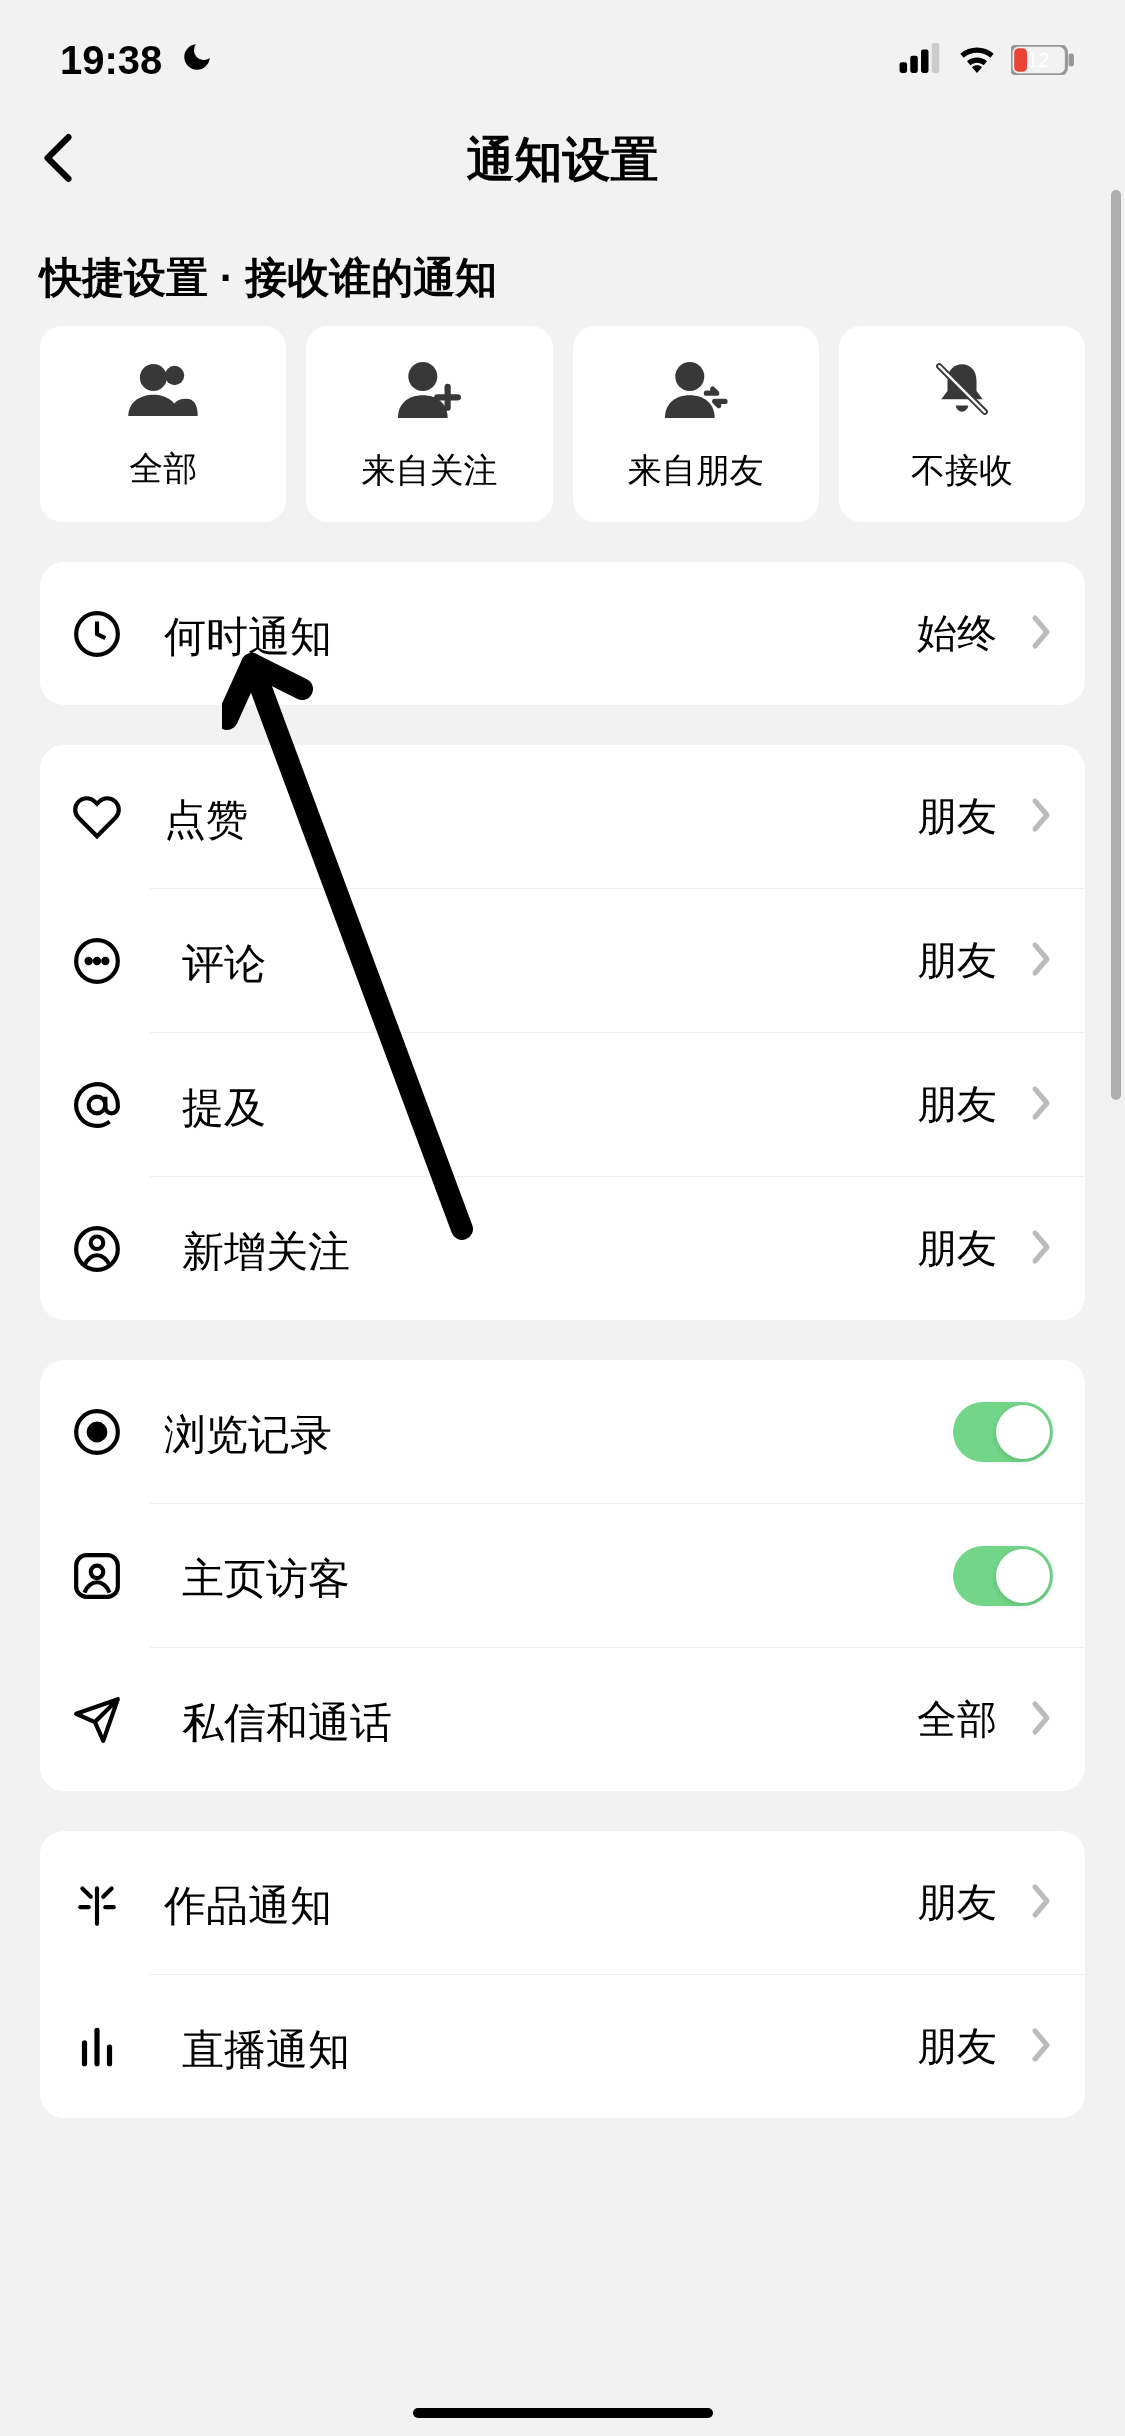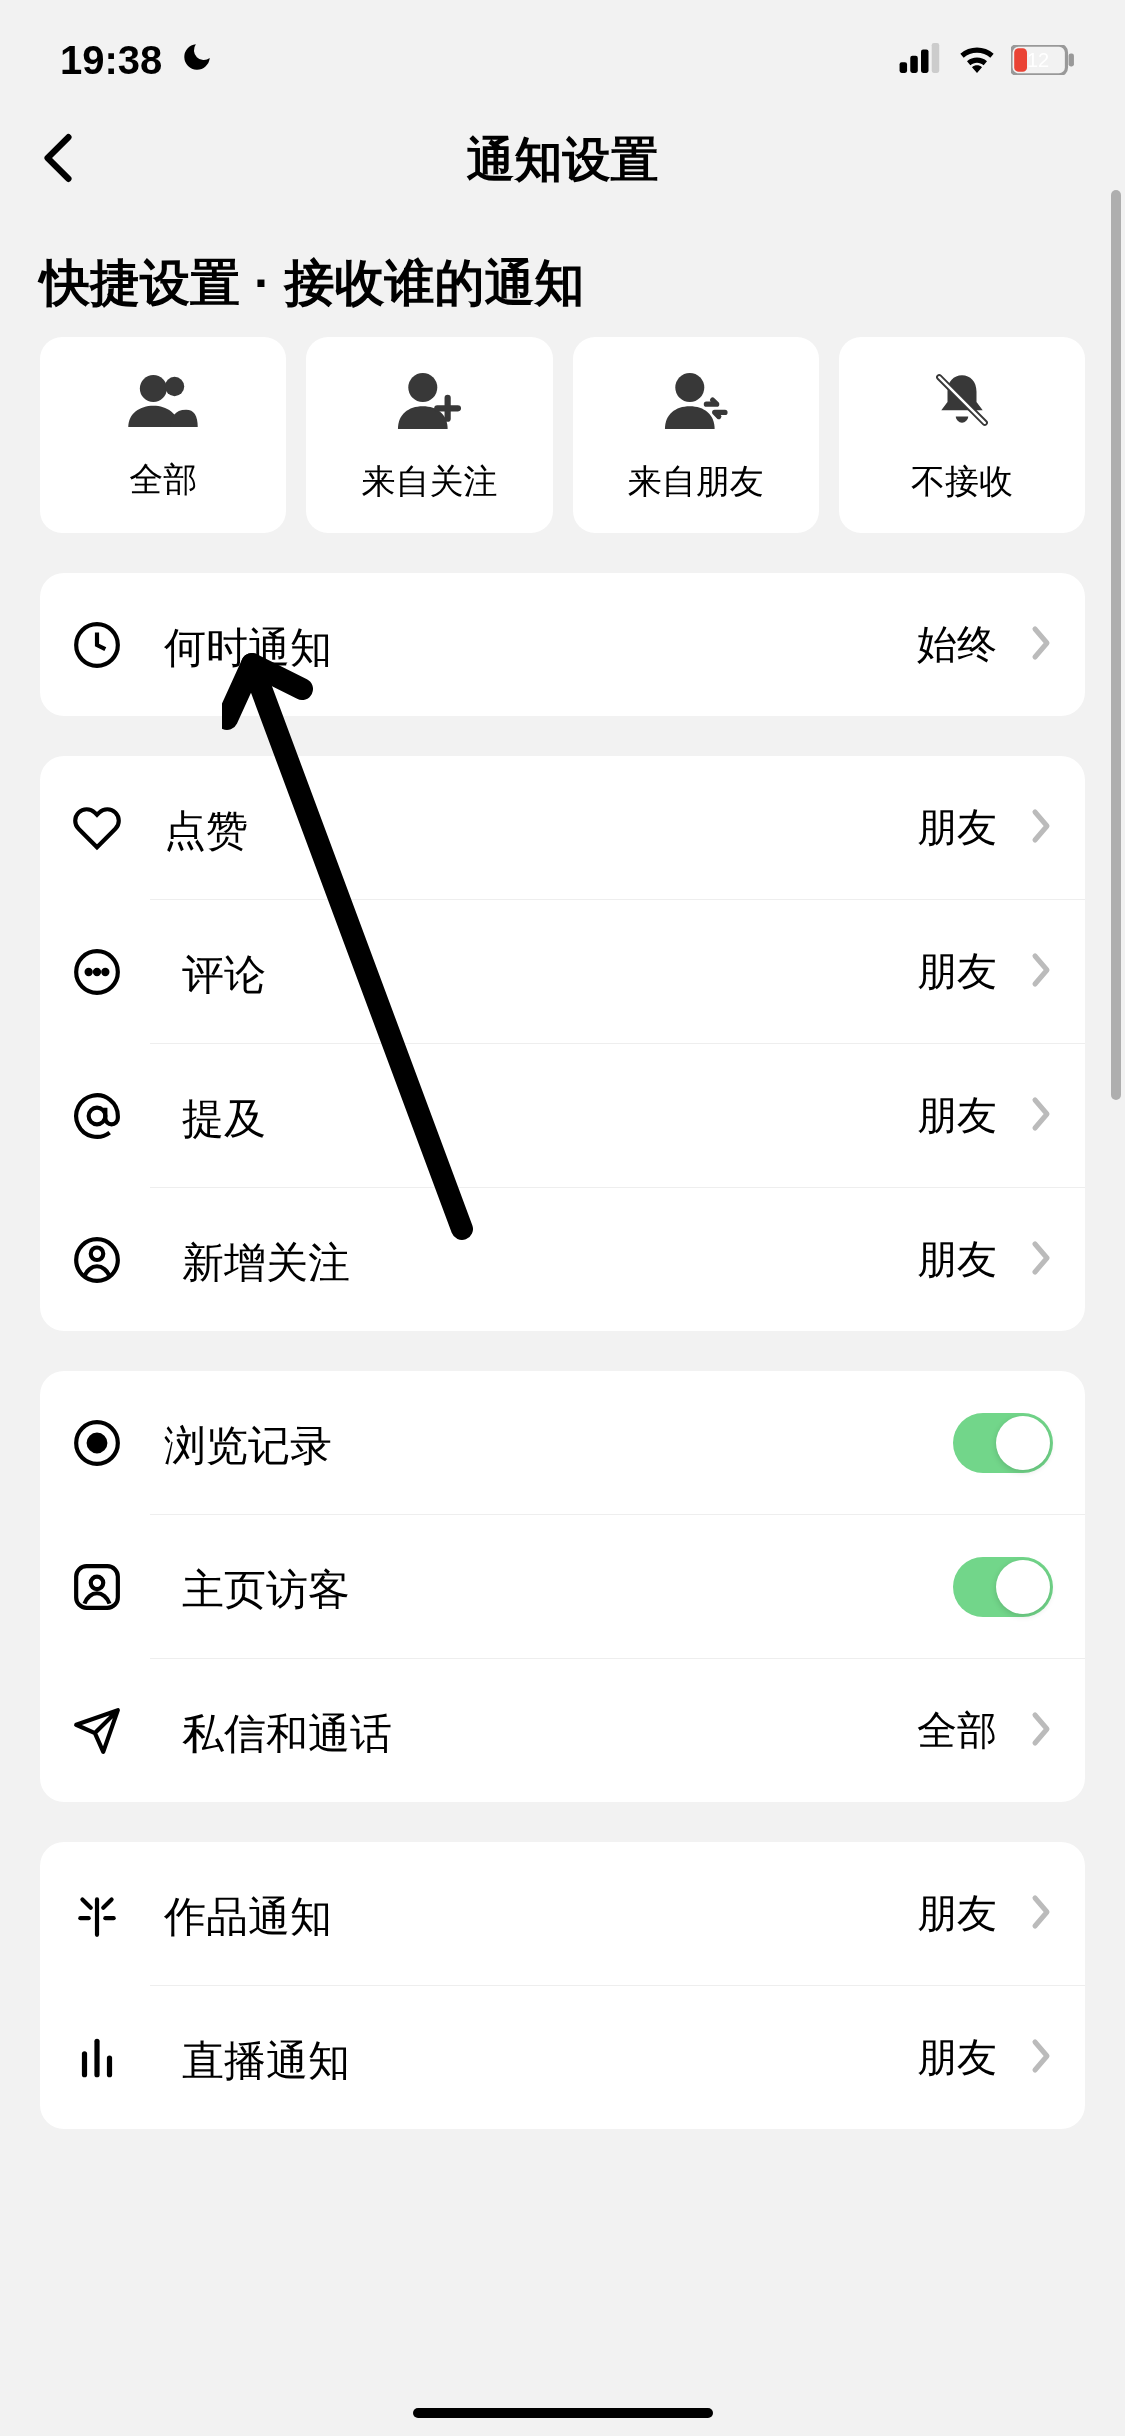--- a/index.html
+++ b/index.html
@@ -45,21 +45,21 @@
       position: absolute;
       left: 40px;
     }
     .page-title {
       flex: 1;
       text-align: center;
       font-size: 48px;
       font-weight: 600;
     }
     .section-title {
-      font-size: 50px;
+      font-size: 42px;
       font-weight: 600;
       padding: 30px 40px 20px;
     }
     .quick-row {
       display: flex;
       gap: 20px;
       padding: 0 40px 40px;
     }
     .quick-card {
       flex: 1;

